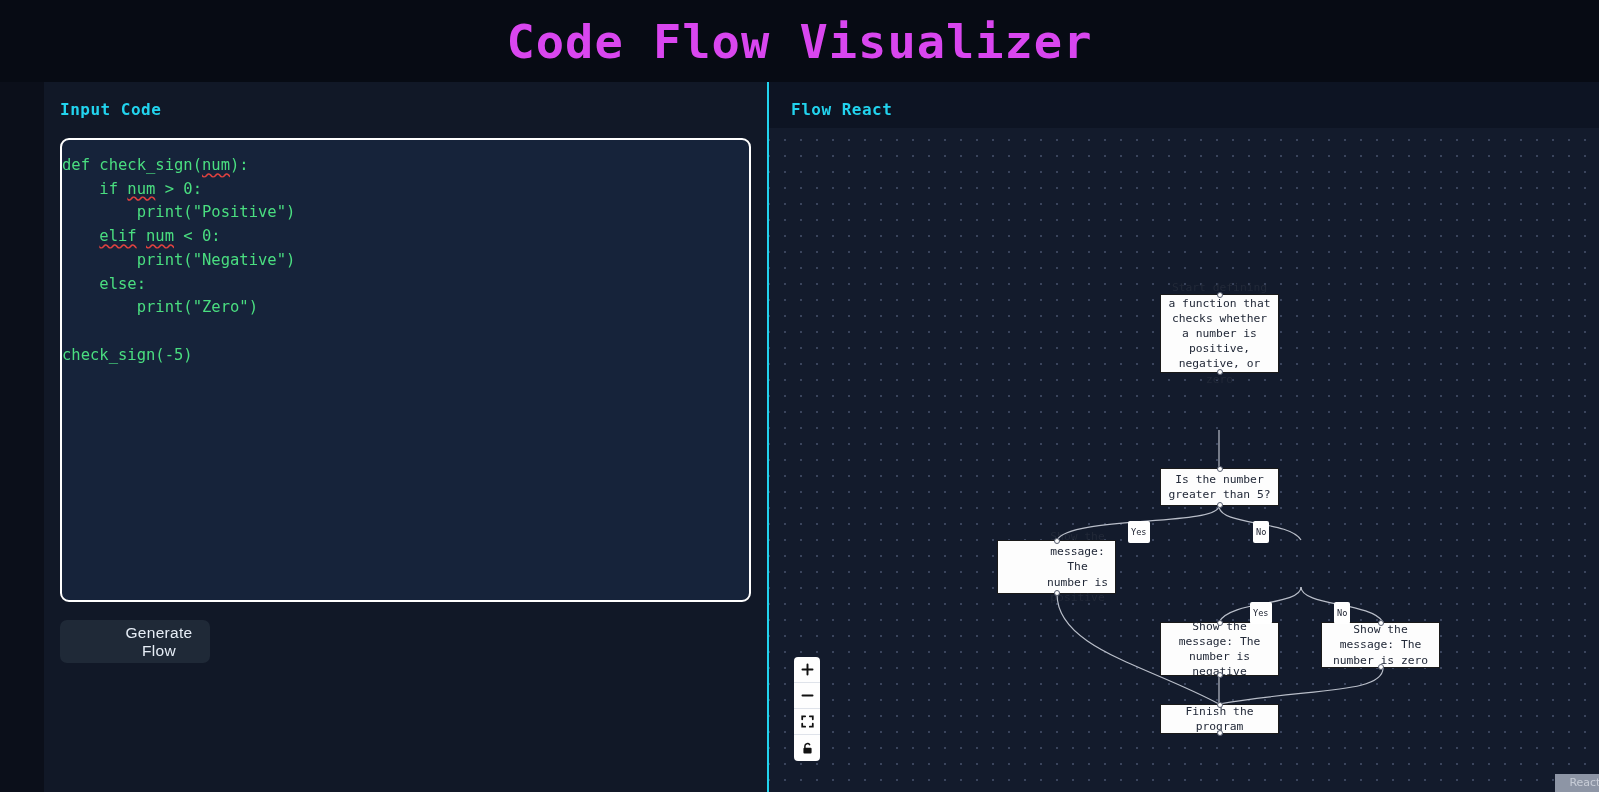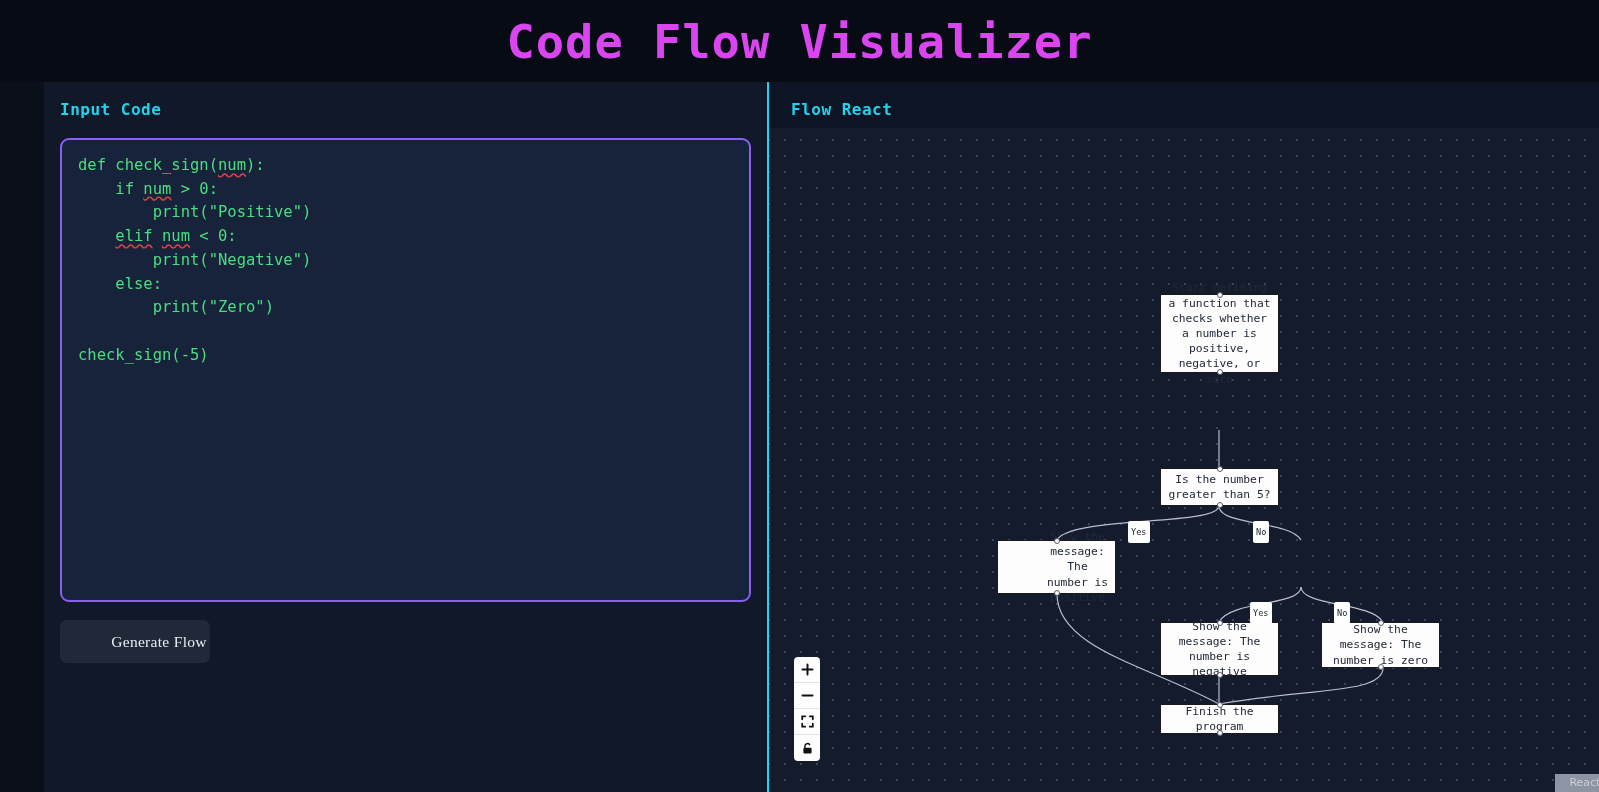--- a/index.html
+++ b/index.html
@@ -64,23 +64,23 @@
     color: #22d3ee;
     margin-bottom: 12px;
     letter-spacing: 0.5px;
   }
   #code-editor {
     position: absolute;
     left: 16px; top: 56px;
     width: 691px;
     height: 464px;
     background: #16233a;
-    border: 2px solid #8b5cf6;
+    border: 2px solid #ffffff;
     border-radius: 9px;
-    padding: 14px 16px;
+    padding: 14px 0;
     overflow: hidden;
     resize: none;
     color: #4ade80;
     font-family: "DejaVu Sans Mono", monospace;
     font-size: 15.5px;
     line-height: 23.7px;
     white-space: pre;
     outline: none;
     caret-color: #22d3ee;
   }
@@ -91,21 +91,21 @@
   }
   #generate-flow-button {
     position: absolute;
     left: 16px; top: 538px;
     width: 150px;
     height: 43px;
     background: #1f2937;
     color: #e6edf6;
     border: none;
     border-radius: 7px;
-    font-family: Liberation Serif, serif;
+    font-family: Liberation Sans, sans-serif;
     font-size: 15.5px;
     cursor: pointer;
     letter-spacing: 0.3px;
     padding-left: 48px;
   }
 
   
   #panel-divider {
     position: absolute;
     left: 723px; top: 0;

